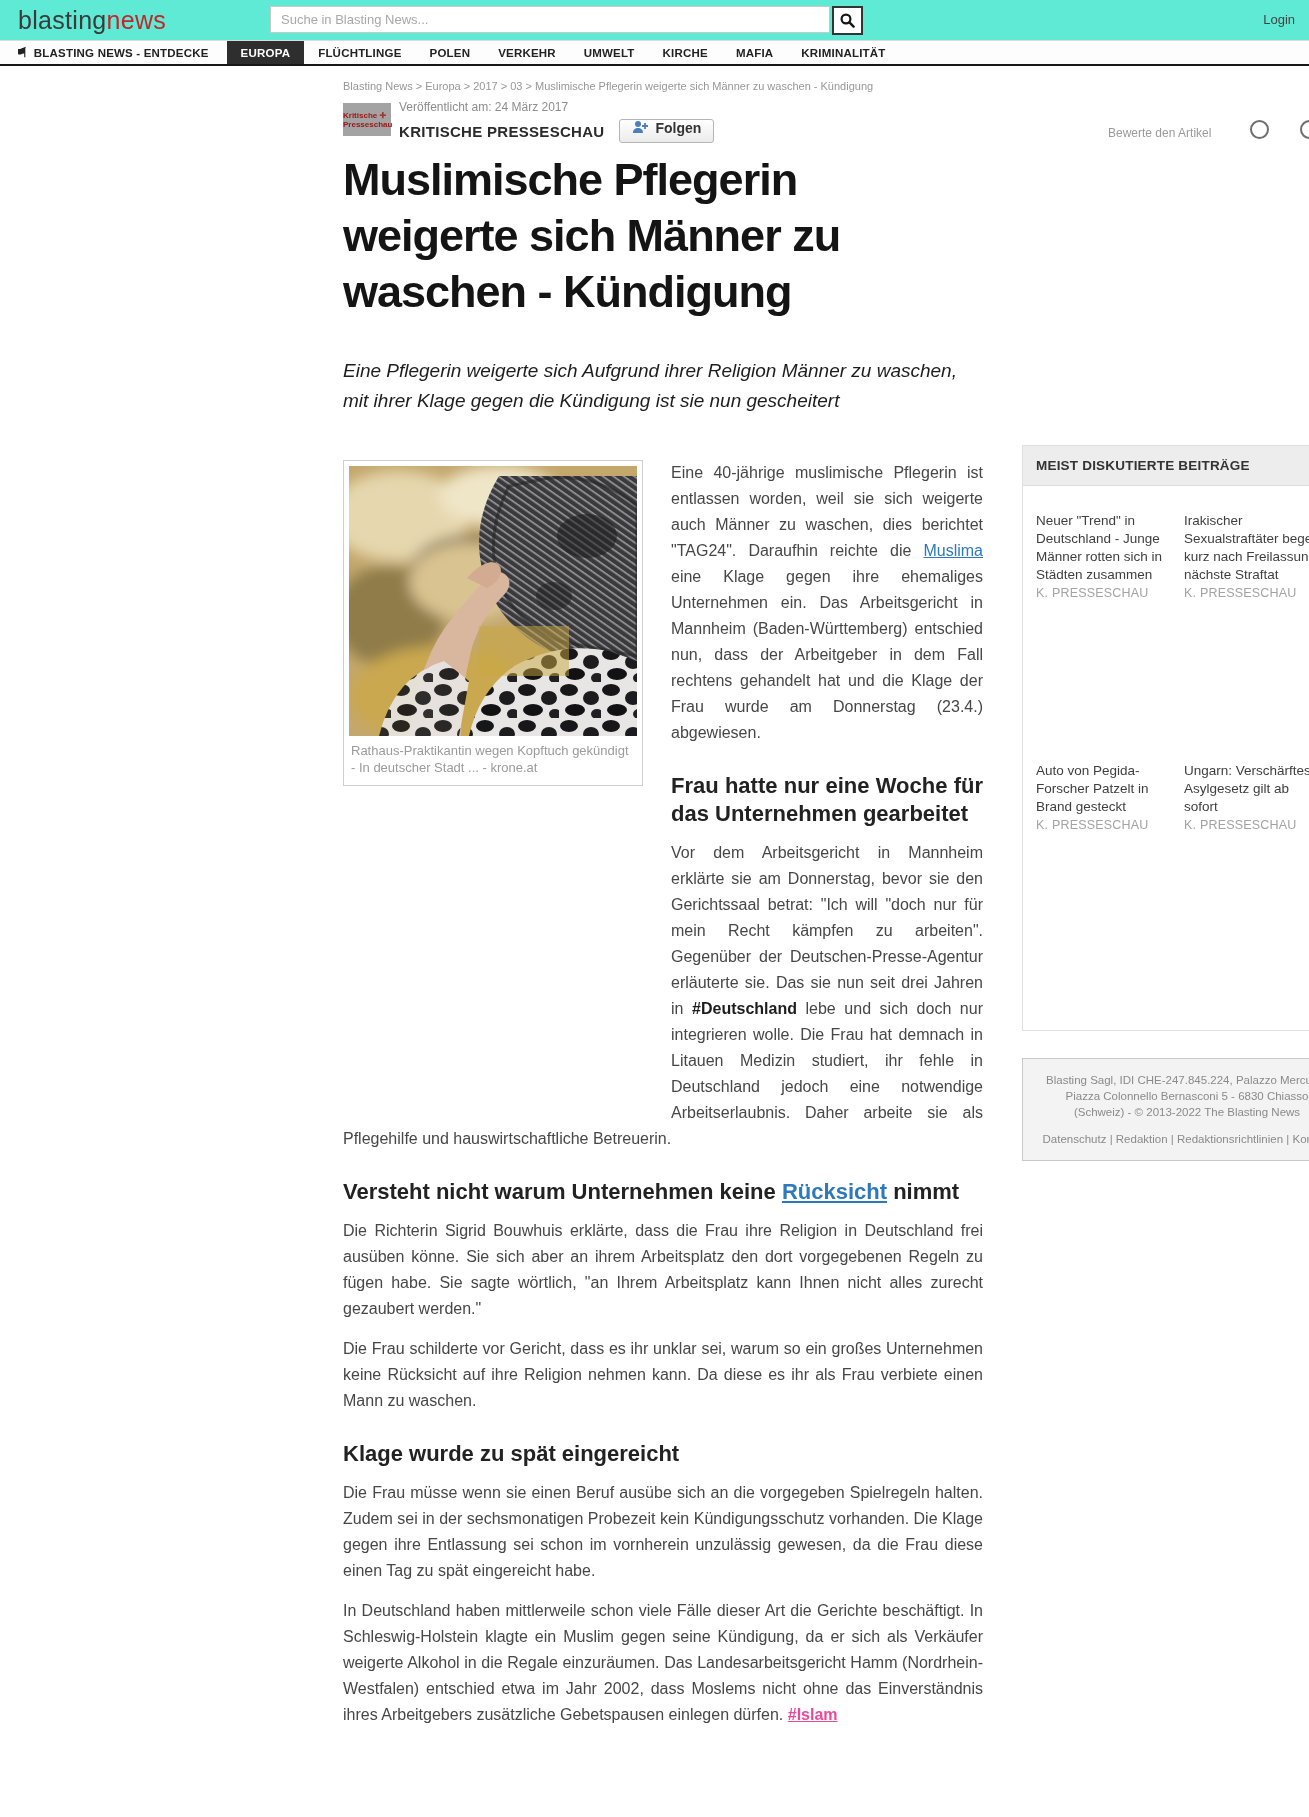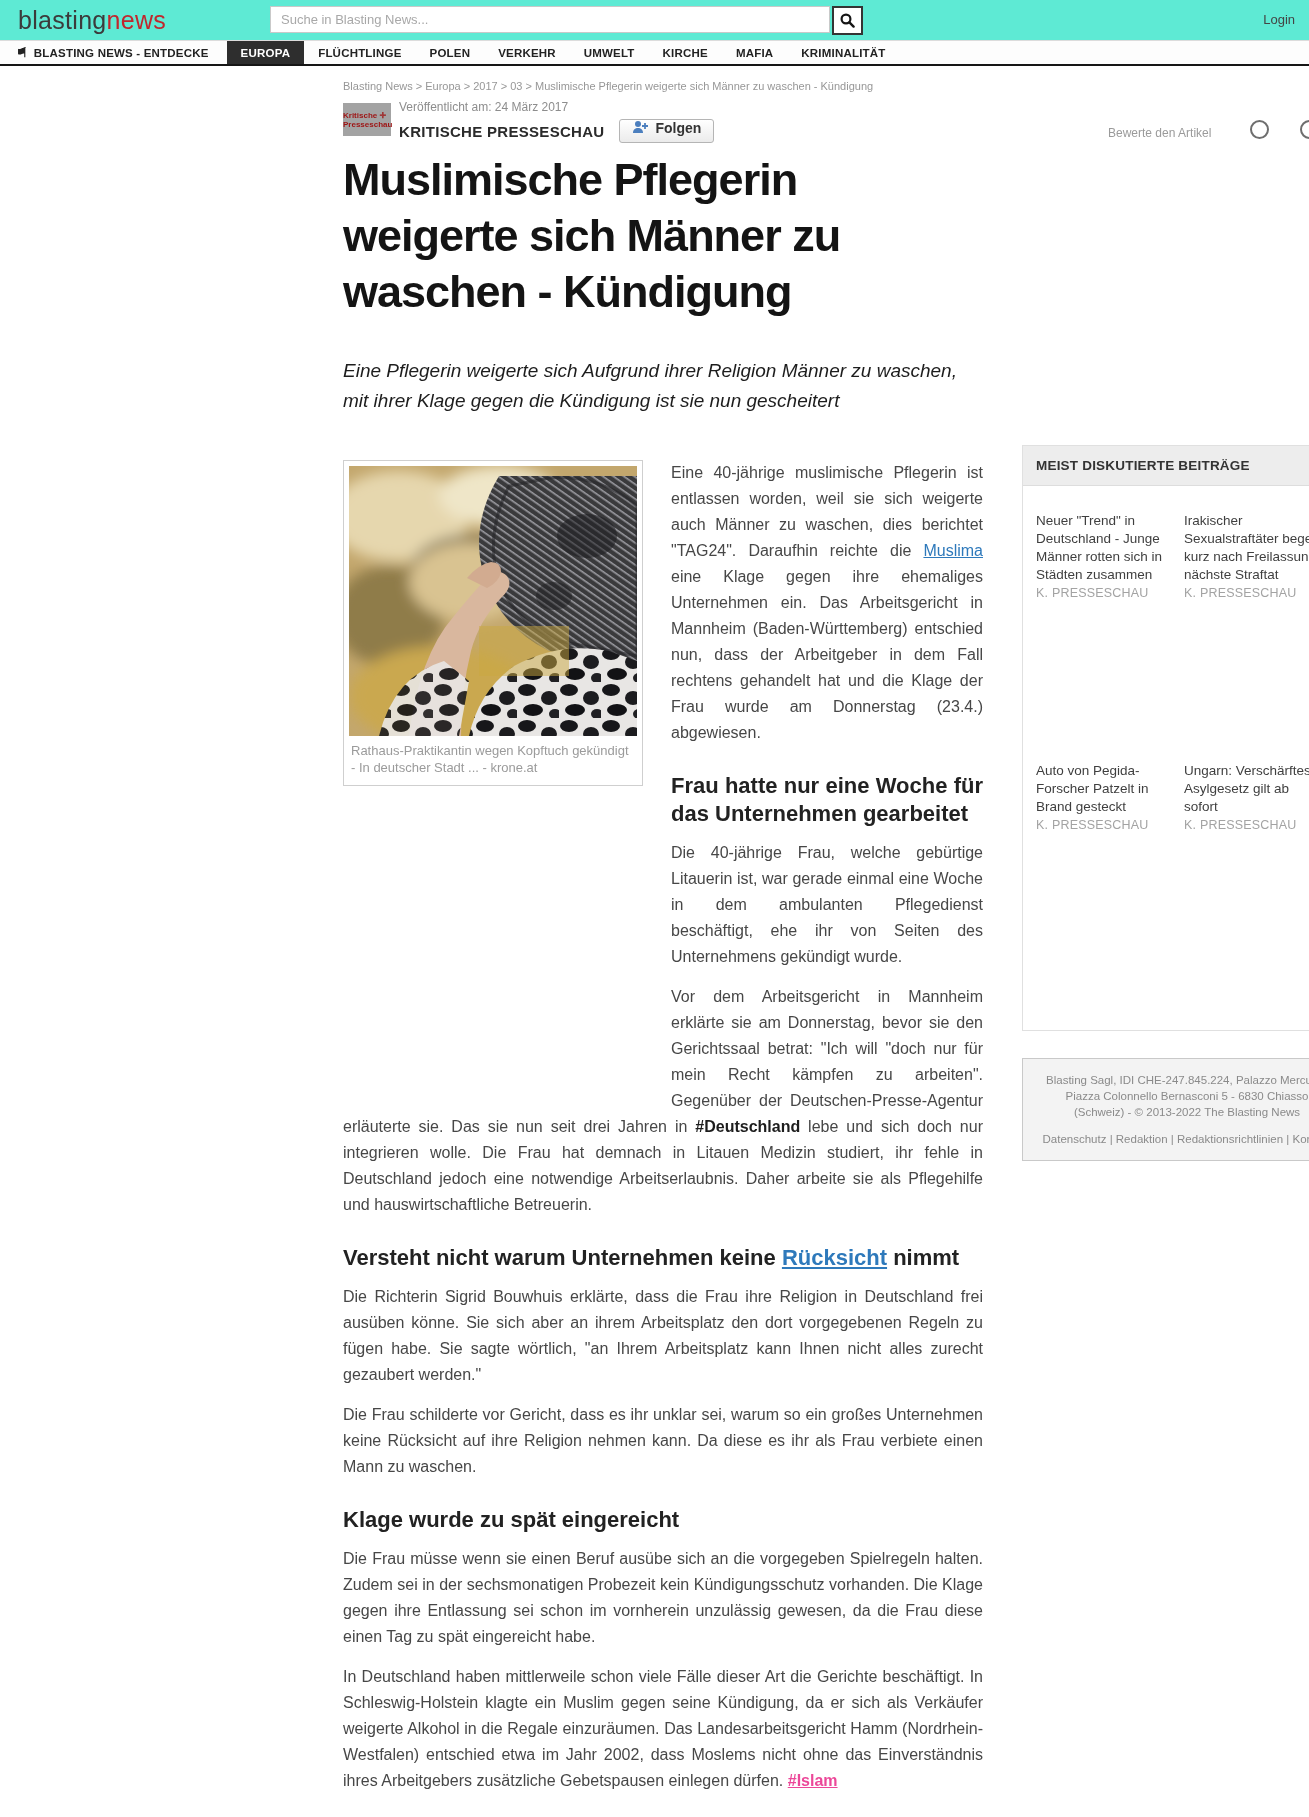--- a/index.html
+++ b/index.html
@@ -179,21 +179,20 @@
             <rect x="130" y="160" width="90" height="50" fill="#c9a83f" opacity="0.5"></rect>
           </svg>
           <div class="caption">Rathaus-Praktikantin wegen Kopftuch gekündigt - In deutscher Stadt ... - krone.at</div>
         </div>
       </div>
 
       <p><span>Eine 40-jährige muslimische Pflegerin ist entlassen worden, weil sie sich weigerte auch Männer zu waschen, dies berichtet "TAG24". Daraufhin reichte die </span><a class="blue">Muslima</a><span> eine Klage gegen ihre ehemaliges Unternehmen ein. Das Arbeitsgericht in Mannheim (Baden-Württemberg) entschied nun, dass der Arbeitgeber in dem Fall rechtens gehandelt hat und die Klage der Frau wurde am Donnerstag (23.4.) abgewiesen.</span></p>
 
       <h2>Frau hatte nur eine Woche für das Unternehmen gearbeitet</h2>
 
-      <p>Die 40-jährige Frau, welche gebürtige Litauerin ist, war gerade einmal eine Woche in dem ambulanten Pflegedienst beschäftigt, ehe ihr von Seiten des Unternehmens gekündigt wurde.</p>
 
       <p><span>Vor dem Arbeitsgericht in Mannheim erklärte sie am Donnerstag, bevor sie den Gerichtssaal betrat: "Ich will "doch nur für mein Recht kämpfen zu arbeiten". Gegenüber der Deutschen-Presse-Agentur erläuterte sie. Das sie nun seit drei Jahren in </span><span class="hashtag">#Deutschland</span><span> lebe und sich doch nur integrieren wolle. Die Frau hat demnach in Litauen Medizin studiert, ihr fehle in Deutschland jedoch eine notwendige Arbeitserlaubnis. Daher arbeite sie als Pflegehilfe und hauswirtschaftliche Betreuerin.</span></p>
 
       <h2><span>Versteht nicht warum Unternehmen keine </span><a class="blue">Rücksicht</a><span> nimmt</span></h2>
 
       <p>Die Richterin Sigrid Bouwhuis erklärte, dass die Frau ihre Religion in Deutschland frei ausüben könne. Sie sich aber an ihrem Arbeitsplatz den dort vorgegebenen Regeln zu fügen habe. Sie sagte wörtlich, "an Ihrem Arbeitsplatz kann Ihnen nicht alles zurecht gezaubert werden."</p>
 
       <p>Die Frau schilderte vor Gericht, dass es ihr unklar sei, warum so ein großes Unternehmen keine Rücksicht auf ihre Religion nehmen kann. Da diese es ihr als Frau verbiete einen Mann zu waschen.</p>
 
       <h2>Klage wurde zu spät eingereicht</h2>

